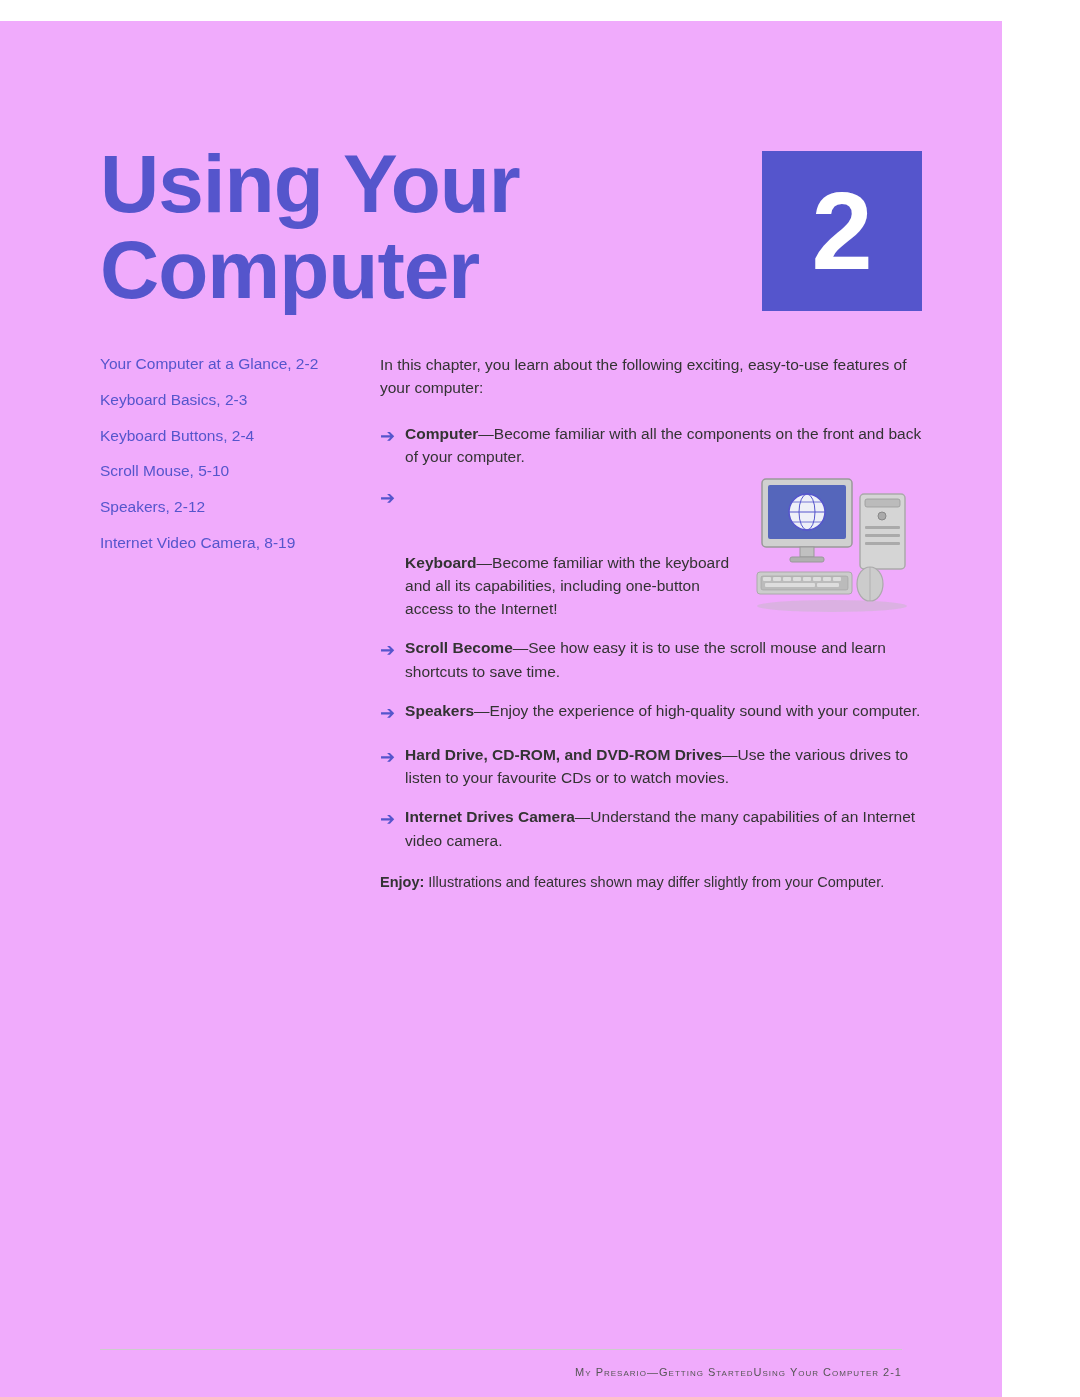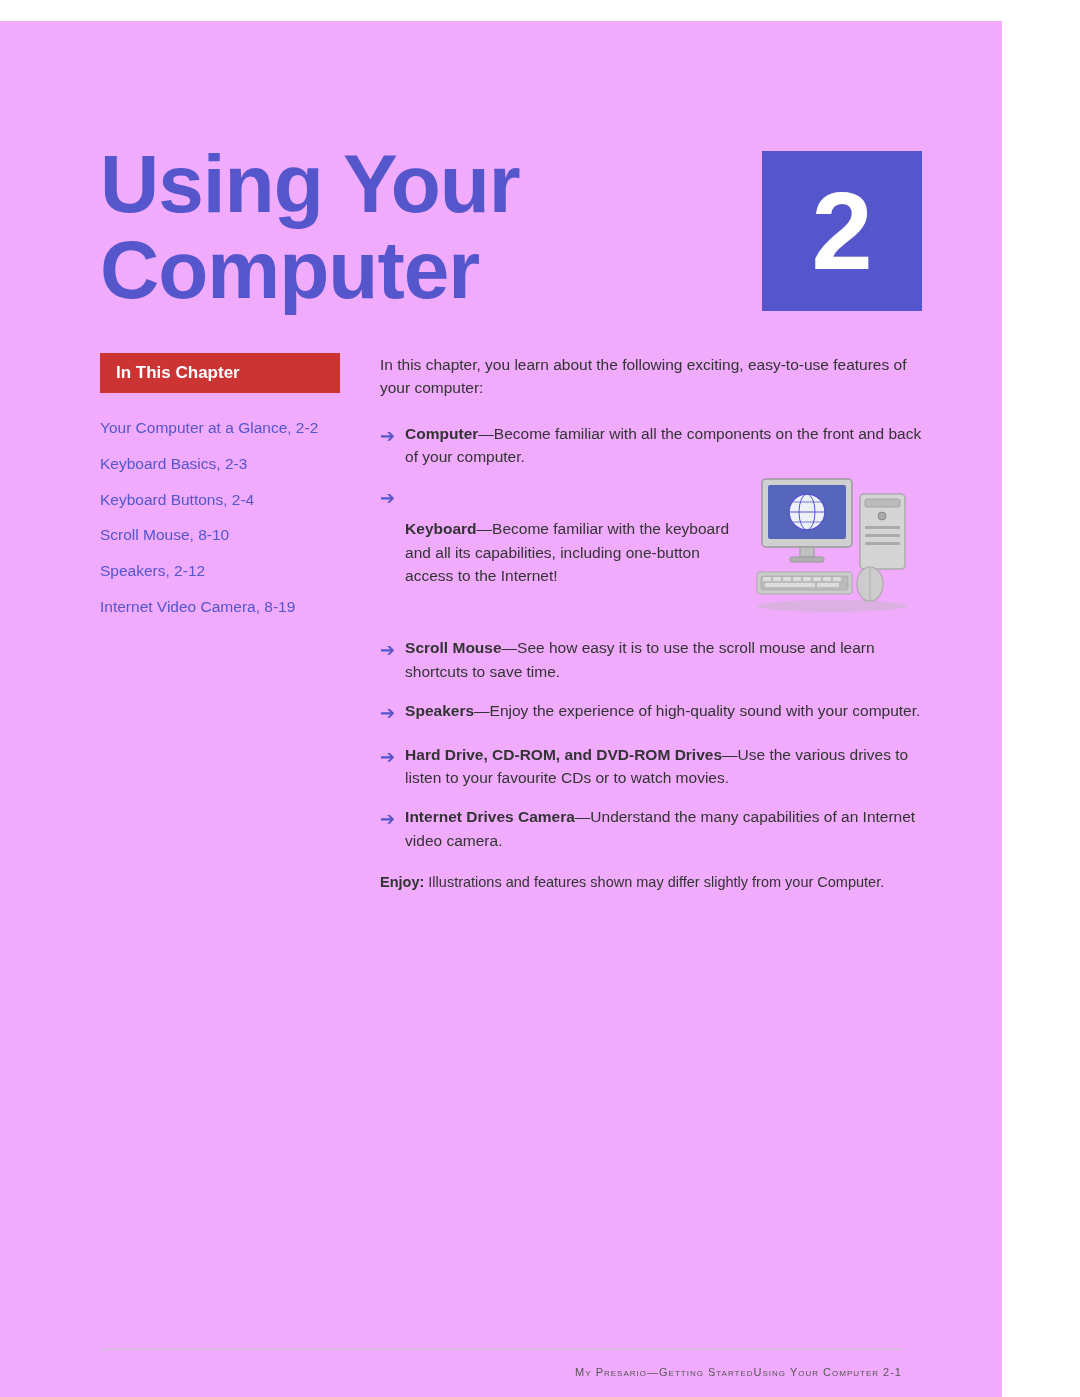--- a/index.html
+++ b/index.html
@@ -148,21 +148,21 @@
       color: #333333;
     }
 
     .bullet-text strong {
       font-weight: 700;
       color: #333333;
     }
 
     .bullet-with-image {
       display: flex;
-      align-items: center;
+      align-items: flex-end;
       gap: 12px;
     }
 
     .bullet-col {
       flex: 1;
     }
 
     .computer-image {
       width: 170px;
       flex-shrink: 0;
@@ -237,33 +237,32 @@
       </h1>
     </div>
     <div class="chapter-number-box">
       <span>2</span>
     </div>
   </div>
 
   <div class="main-content">
 
     <div class="sidebar">
-      <span class="in-this-chapter-badge">In This Chapter</span>
       <ul class="sidebar-links">
         <li>
           <a>Your Computer at a Glance, 2-2</a>
         </li>
         <li>
           <a>Keyboard Basics,  2-3</a>
         </li>
         <li>
           <a>Keyboard Buttons,  2-4</a>
         </li>
         <li>
-          <a>Scroll Mouse,  8-10</a>
+          <a>Scroll Mouse,  5-10</a>
         </li>
         <li>
           <a>Speakers,  2-12</a>
         </li>
         <li>
           <a>Internet Video Camera, 8-19</a>
         </li>
       </ul>
     </div>
 
@@ -330,21 +329,21 @@
 
                 <ellipse cx="80" cy="132" rx="75" ry="6" fill="#bbbbbb" opacity="0.4"></ellipse>
               </svg>
             </div>
           </div>
         </li>
 
         <li>
           <span class="bullet-arrow">➔</span>
           <span class="bullet-text">
-            <strong>Scroll Mouse</strong>—See how easy it is to use the scroll mouse and learn shortcuts to save time.
+            <strong>Scroll Become</strong>—See how easy it is to use the scroll mouse and learn shortcuts to save time.
           </span>
         </li>
 
         <li>
           <span class="bullet-arrow">➔</span>
           <span class="bullet-text">
             <strong>Speakers</strong>—Enjoy the experience of high-quality sound with your computer.
           </span>
         </li>
 

